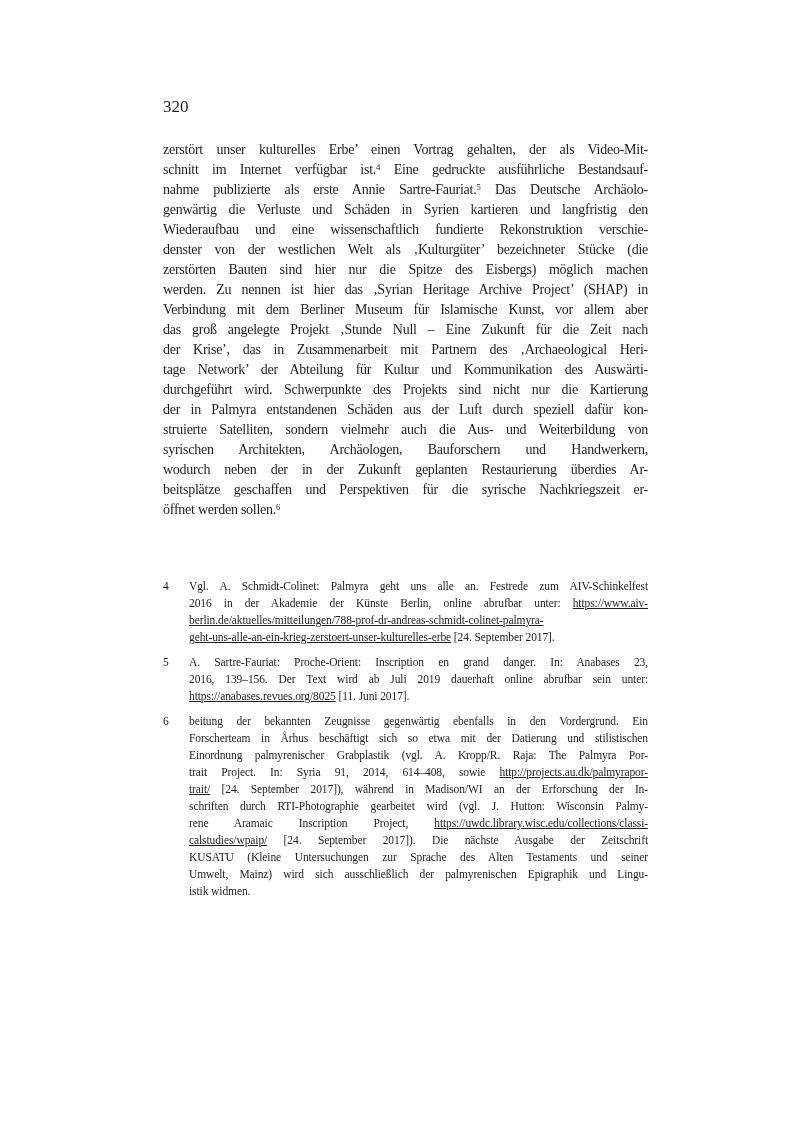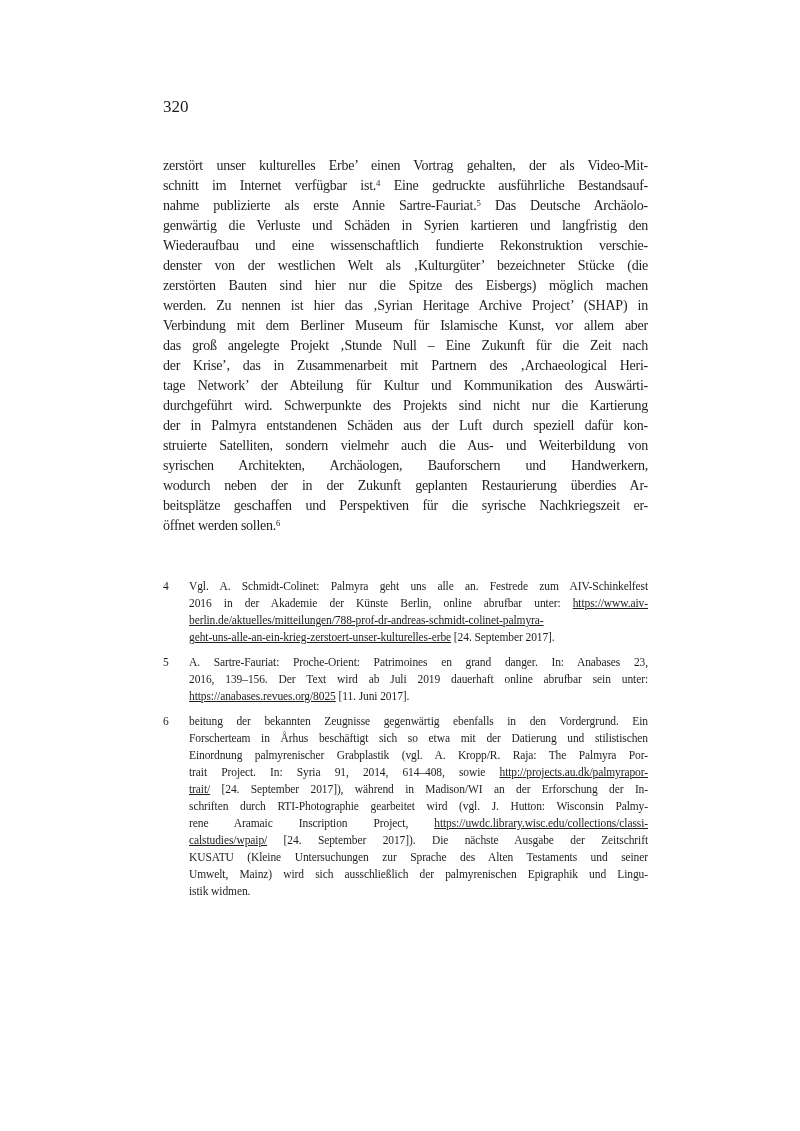--- a/index.html
+++ b/index.html
@@ -25,21 +25,20 @@
   .runtitle { display: block; text-align: center; }
 
   .body-text {
     position: absolute;
     left: 163px;
     top: 140px;
     width: 485px;
     font-size: 14px;
     line-height: 20px;
     letter-spacing: -0.25px;
-    margin-top: 16px;
   }
   .tline {
     text-align: justify;
     text-align-last: justify;
     overflow: hidden;
     white-space: normal;
   }
   .body-text .tline { height: 20px; }
   .tline.tlast { text-align-last: left; }
 
@@ -108,21 +107,21 @@
       <div class="fn-text">
           <div class="tline"><span>Vgl. A. Schmidt-Colinet: Palmyra geht uns alle an. Festrede zum AIV-Schinkelfest</span></div>
           <div class="tline"><span>2016 in der Akademie der Künste Berlin, online abrufbar unter: </span><span class="link">https://www.aiv-</span></div>
           <div class="tline"><span class="link">berlin.de/aktuelles/mitteilungen/788-prof-dr-andreas-schmidt-colinet-palmyra-</span></div>
           <div class="tline tlast"><span class="link">geht-uns-alle-an-ein-krieg-zerstoert-unser-kulturelles-erbe</span><span> [24. September 2017].</span></div>
         </div>
     </div>
     <div class="fn">
       <div class="fn-num">5</div>
       <div class="fn-text">
-          <div class="tline"><span>A. Sartre-Fauriat: Proche-Orient: Patrimoines en grand danger. In: Anabases 23,</span></div>
+          <div class="tline"><span>A. Sartre-Fauriat: Proche-Orient: Inscription en grand danger. In: Anabases 23,</span></div>
           <div class="tline"><span>2016, 139–156. Der Text wird ab Juli 2019 dauerhaft online abrufbar sein unter:</span></div>
           <div class="tline tlast"><span class="link">https://anabases.revues.org/8025</span><span> [11. Juni 2017].</span></div>
         </div>
     </div>
     <div class="fn">
       <div class="fn-num">6</div>
       <div class="fn-text">
           <div class="tline"><span>beitung der bekannten Zeugnisse gegenwärtig ebenfalls in den Vordergrund. Ein</span></div>
           <div class="tline"><span>Forscherteam in Århus beschäftigt sich so etwa mit der Datierung und stilistischen</span></div>
           <div class="tline"><span>Einordnung palmyrenischer Grabplastik (vgl. A. Kropp/R. Raja: The Palmyra Por-</span></div>

